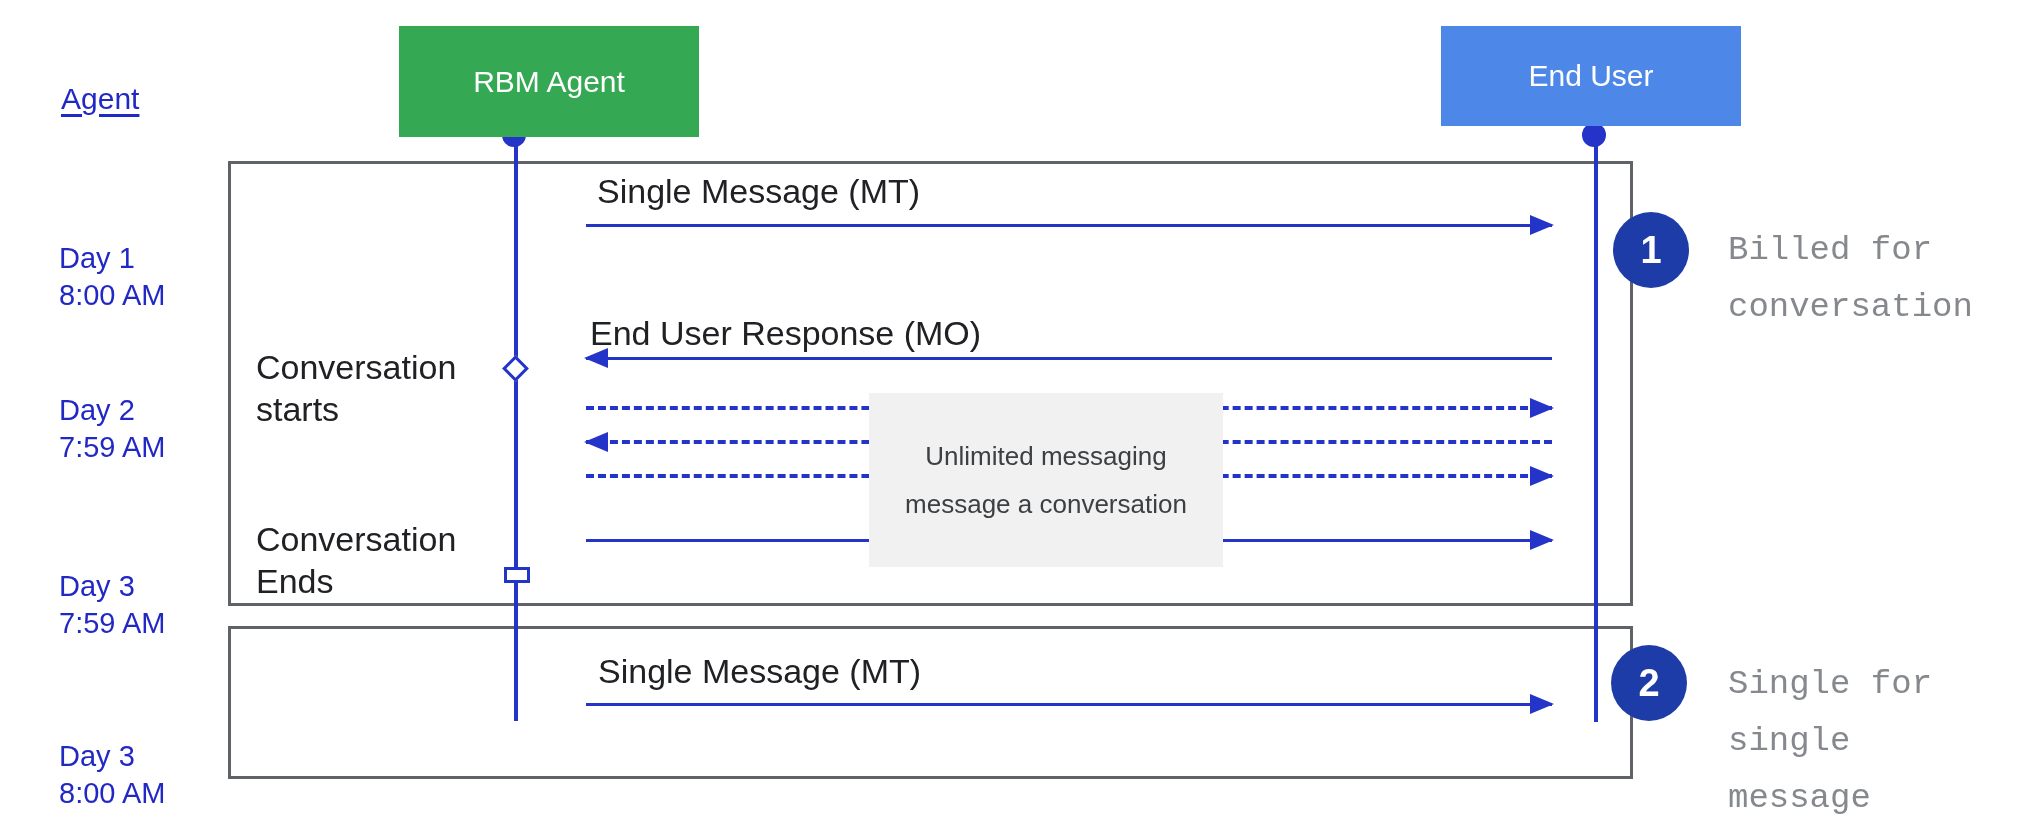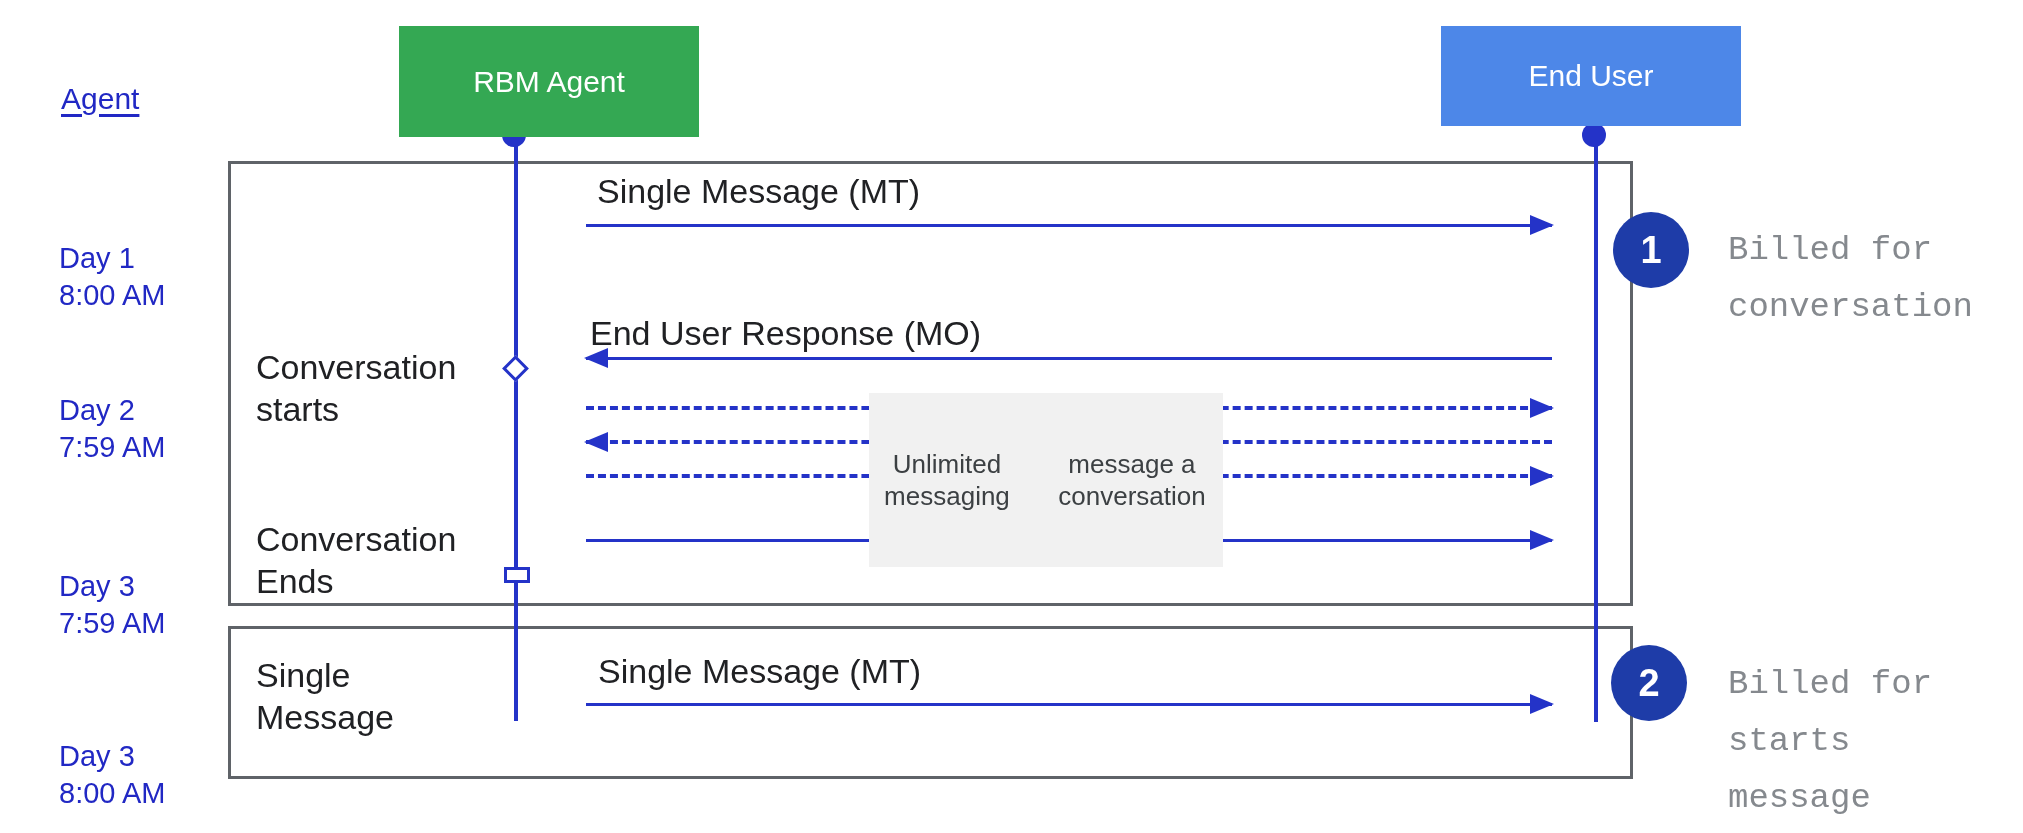--- a/index.html
+++ b/index.html
@@ -78,21 +78,21 @@
   #arrow-dash-3{top:474px;}
   #arrow-conv-last{top:539px;}
   #arrow-mt-2{top:703px;}
   .msg-label{position:absolute;color:var(--black);font-size:34px;white-space:nowrap;z-index:3;}
   #label-mt-1{left:597px;top:172px;}
   #label-mo{left:590px;top:314px;}
   #label-mt-2{left:598px;top:652px;}
   
   .note-box{
     position:absolute;left:869px;top:393px;width:354px;height:174px;background:var(--note-bg);
-    display:flex;align-items:center;justify-content:center;
+    display:flex;flex-direction:column;align-items:center;justify-content:center;
     color:var(--note-text);font-size:26px;line-height:32px;text-align:center;z-index:4;gap:16px;
   }
   
   .badge{
     position:absolute;width:76px;height:76px;border-radius:50%;background:var(--badge-blue);
     color:#fff;font-size:38px;font-weight:bold;display:flex;align-items:center;justify-content:center;
     z-index:5;
   }
   #badge-1{left:1613px;top:212px;}
   #badge-2{left:1611px;top:645px;}
@@ -140,24 +140,20 @@
   </div>
 
   <div class="state-label" id="conversation-starts">
     <div>Conversation</div>
     <div>starts</div>
   </div>
   <div class="state-label" id="conversation-ends">
     <div>Conversation</div>
     <div>Ends</div>
   </div>
-  <div class="state-label" id="single-message-state">
-    <div>Single</div>
-    <div>Message</div>
-  </div>
 
   <div class="marker-diamond"></div>
   <div class="marker-square"></div>
 
   <div class="msg-label" id="label-mt-1">Single Message (MT)</div>
   <div class="msg-line head-r" id="arrow-mt-1"></div>
 
   <div class="msg-label" id="label-mo">End User Response (MO)</div>
   <div class="msg-line head-l" id="arrow-mo"></div>
 
@@ -175,17 +171,17 @@
   <div class="msg-line head-r" id="arrow-mt-2"></div>
 
   <div class="badge" id="badge-1">1</div>
   <div class="billing-note" id="billing-note-1">
     <div>Billed for</div>
     <div>conversation</div>
   </div>
 
   <div class="badge" id="badge-2">2</div>
   <div class="billing-note" id="billing-note-2">
-    <div>Billed for starts</div>
+    <div>Single for single</div>
     <div>message</div>
   </div>
 
 </div>
 
 </body></html>

